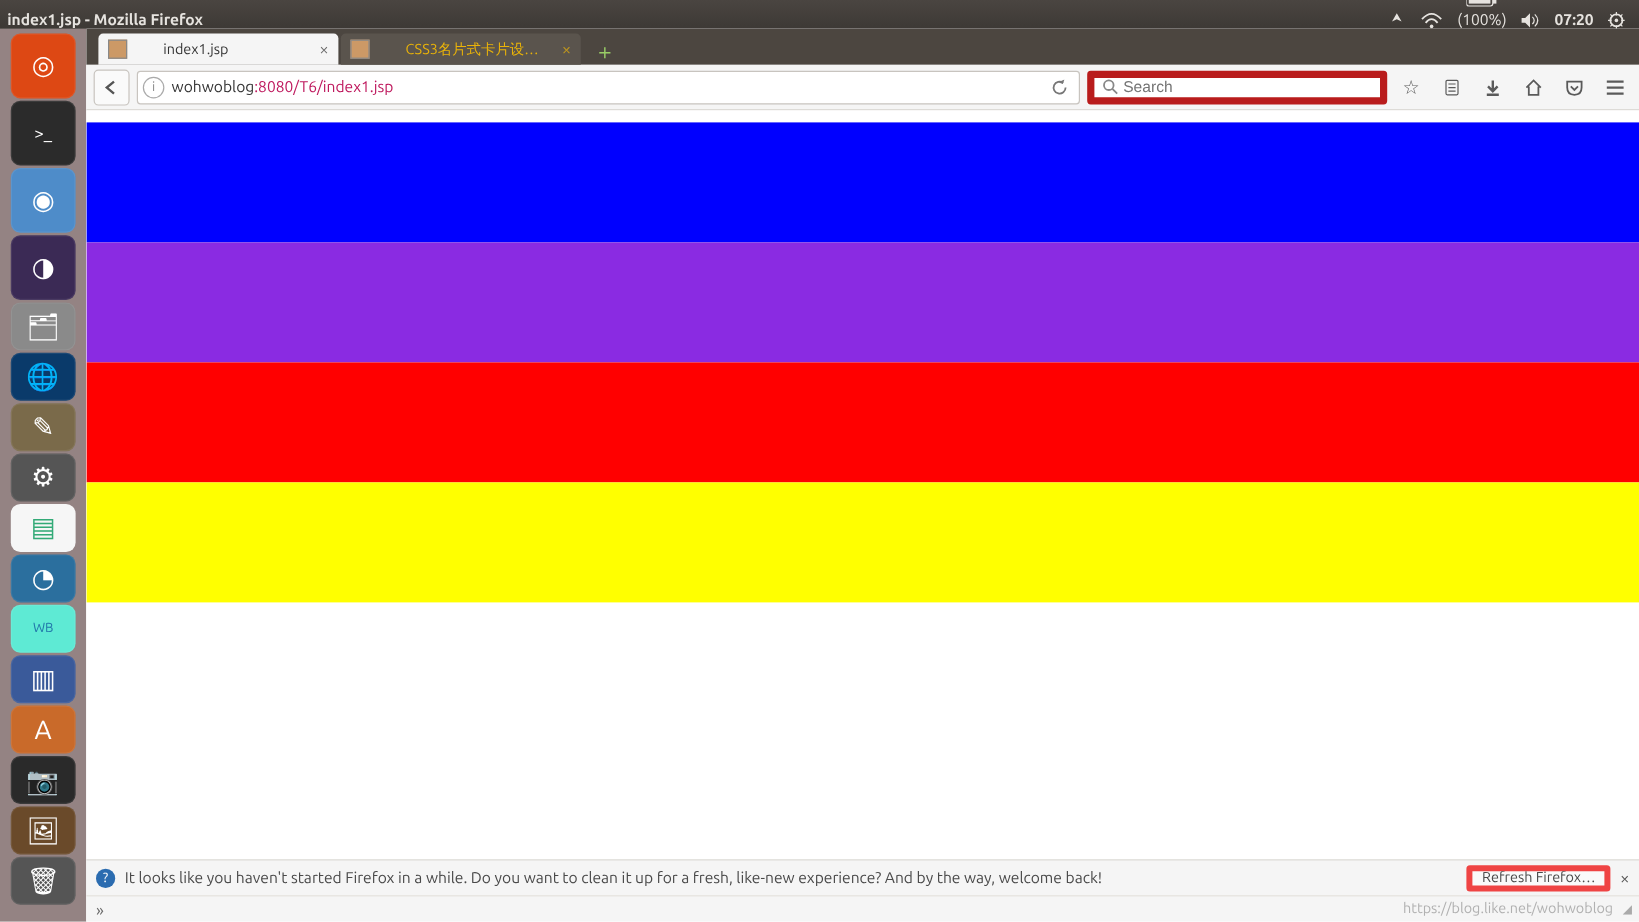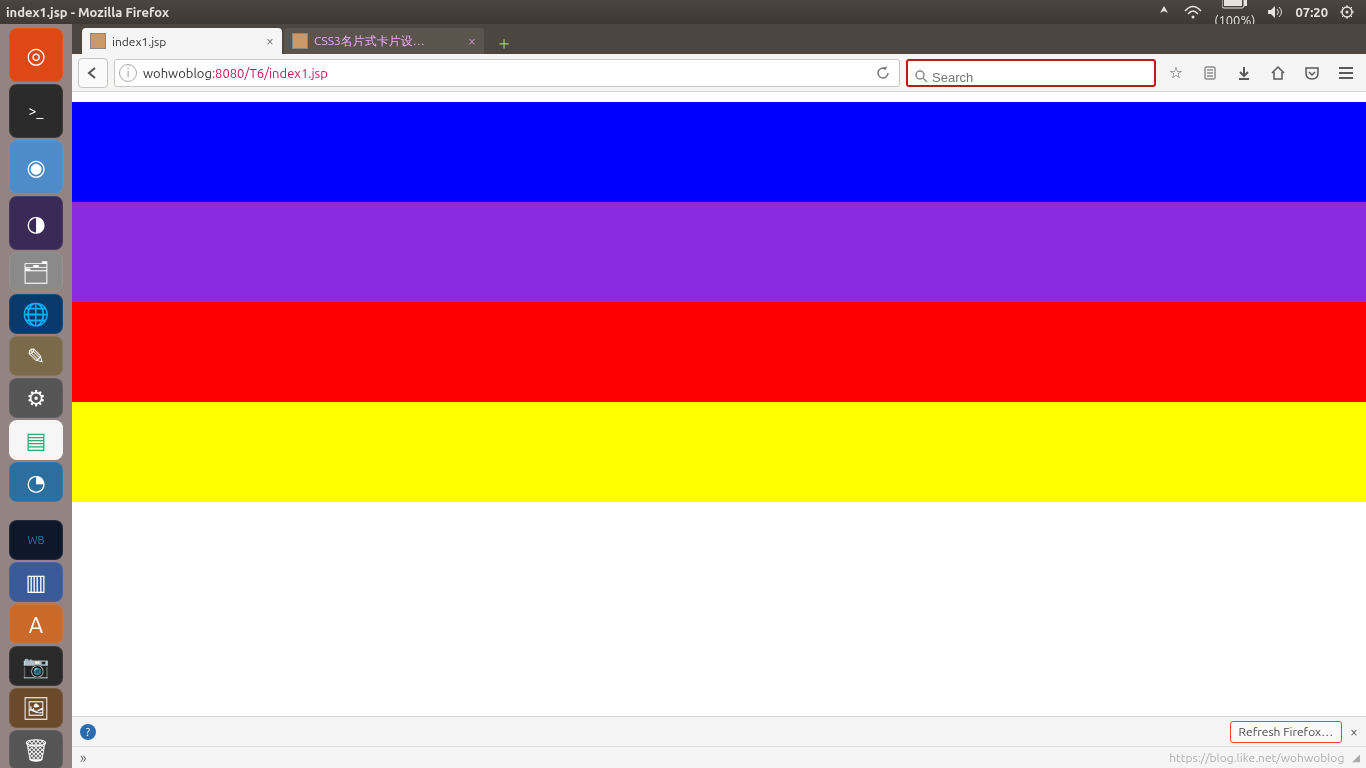--- a/index.html
+++ b/index.html
@@ -1,21 +1,21 @@
 <!DOCTYPE html>
 <html><head>
 <meta charset="utf-8">
 <style>
   * { box-sizing: border-box; margin: 0; padding: 0; }
   html, body { width: 1366px; height: 768px; font-family: "Ubuntu", "DejaVu Sans", sans-serif; overflow: hidden; background:#fff;}
   
   .menubar {
     height: 24px; width: 100%;
     background: linear-gradient(#4a4541,#3d3935);
-    color:#e6e3df; display:flex; align-items:center; font-size:13px;
+    color:#e6e3df; display:flex; align-items:flex-end; font-size:13px;
     padding:0 6px;
   }
   .menubar .title { font-weight:bold; }
   .menubar .spacer { flex:1; }
   .menubar .ind { margin:0 6px; display:flex; align-items:center; gap:4px; font-size:13px;flex-direction:column;}
 
   
   .launcher {
     position:absolute; left:0; top:24px; bottom:0; width:72px;
     background: rgba(60,30,30,0.55);
@@ -32,46 +32,46 @@
   .tile.ubuntu { background:#dd4814; }
   .tile.terminal { background:#2b2b2b; }
   .tile.chrome { background:#4e8cc9; }
   .tile.eclipse { background:#3b2a55; }
   .tile.files { background:#8a8a8a; }
   .tile.ff { background:#0a3a6a; }
   .tile.text { background:#7a6a4a; }
   .tile.settings { background:#555; }
   .tile.lo { background:#f6f6f6; }
   .tile.anal { background:#2b6f9e; }
-  .tile.wb { background:#0f172a;margin-top:16px; }
+  .tile.wb { background:#5eead4; }
   .tile.todo { background:#3a5a9a; }
   .tile.sw { background:#c96a2a; }
   .tile.cam { background:#2a2a2a; }
   .tile.sh { background:#6a4a2a; }
   .tile.trash { background:#555; }
   .tile .glyph { font-size:22px; color:#fff; }
 
   
   .firefox {
     position:absolute; left:72px; right:0; top:24px; bottom:0;
     background:#fff; display:flex; flex-direction:column;
   }
   .tabstrip {
     height:30px; background:#4c4640; display:flex; align-items:flex-end;
     padding-left:10px; gap:0;
   }
   .tab {
     height:26px; min-width:200px; max-width:210px;
     border-radius:4px 4px 0 0; display:flex; align-items:center;
-    padding:0 8px; font-size:12px; color:#f0abfc; background:#5a544d;
+    padding:0 8px; font-size:12px; color:#eab308; background:#5a544d;
     margin-right:2px; position:relative;
   }
   .tab.active { background:#f5f5f5; color:#333; }
   .tab .favicon { width:16px;height:16px; margin-right:6px; background:#c96; border:1px solid #888; flex-shrink:0;}
-  .tab .label { flex:1; white-space:nowrap; overflow:hidden; text-overflow:ellipsis;}
+  .tab .label { flex:1; white-space:nowrap; overflow:hidden; text-overflow:ellipsis;margin-left:24px;}
   .tab .close { font-size:14px; color:inherit; opacity:.7; margin-left:6px; cursor:pointer;}
   .newtab { width:28px;height:22px; display:flex;align-items:center;justify-content:center; color:#9c6; font-size:18px; margin-left:4px; cursor:pointer;}
   
   .navrow {
     height:38px; background:#f5f5f5; border-bottom:1px solid #d8d5d0;
     display:flex; align-items:center; padding:0 6px; gap:6px;
   }
   .navbtn {
     width:30px;height:30px; border:1px solid #c8c4bf; border-radius:4px;
     background:#fafafa; display:flex;align-items:center;justify-content:center;
@@ -79,42 +79,42 @@
   }
   .urlbar {
     flex:1; height:28px; border:1px solid #c8c4bf; border-radius:3px;
     background:#fff; display:flex; align-items:center; padding:0 4px; font-size:13px;
   }
   .urlbar .infoico { width:18px;height:18px;border:1px solid #aaa;border-radius:50%;display:flex;align-items:center;justify-content:center;font-size:11px;color:#888;margin-right:6px;}
   .urlbar .host { color:#333; }
   .urlbar .path { color:#be185d; }
   .urlbar .reload { margin-left:auto; width:24px;height:24px; display:flex;align-items:center;justify-content:center;color:#777;cursor:pointer;}
   .searchbar {
-    width:250px; height:28px; border:2px solid #b91c1c; border-radius:3px;
-    background:#fff; display:flex; align-items:flex-end; padding:0 6px; font-size:13px; color:#888;
+    width:250px; height:28px; border:6px solid #b91c1c; border-radius:3px;
+    background:#fff; display:flex; align-items:flex-start; padding:0 6px; font-size:13px; color:#888;
   }
   .searchbar .mag { margin-right:4px; color:#888;}
   .toolbtn { width:28px;height:28px; display:flex;align-items:center;justify-content:center; color:#5a5a5a; cursor:pointer; font-size:16px;}
   
   .content {
     flex:1; background:#fff; overflow:hidden; position:relative; padding:10px 0 0 0;
   }
   .stripe { height:100px; width:100%; }
   
   .notifbar {
     height:30px; background:#f5f5f5; border-top:1px solid #d8d5d0;
     display:flex; align-items:center; padding:0 8px; font-size:13px; color:#4a4a4a;
   }
   .notifbar .nicon {
     width:16px;height:16px;border-radius:50%;background:#2b6cb0;color:#fff;
     display:flex;align-items:center;justify-content:center;font-size:11px;margin-right:8px;
   }
   .notifbar .nspacer{flex:1;}
   .notifbar .refreshbtn {
-    border:1px solid #ef4444; background:#fafafa; height:22px; padding:0 8px;
+    border:5px solid #ef4444; background:#fafafa; height:22px; padding:0 8px;
     border-radius:3px; font-size:12px; display:flex;align-items:center; cursor:pointer;
     max-width:120px; overflow:hidden; white-space:nowrap;
   }
   .notifbar .closenotif { margin-left:8px; font-size:14px; color:#555; cursor:pointer;}
   
   .statusbar {
     height:22px; background:#f5f5f5; border-top:1px solid #e4e1dc;
     display:flex; align-items:center; padding:0 8px; color:#6a6a6a; font-size:13px;
   }
   .statusbar .chev { font-size:14px; }
@@ -299,20 +299,21 @@
     <div id="stripes">
         <div class="stripe" style="background: rgb(0, 0, 255);"></div>
         <div class="stripe" style="background: rgb(138, 43, 226);"></div>
         <div class="stripe" style="background: rgb(255, 0, 0);"></div>
         <div class="stripe" style="background: rgb(255, 255, 0);"></div>
       </div>
   </div>
 
   <div class="notifbar">
     <span class="nicon">?</span>
+    <span>It looks like you haven't started Firefox in a while. Do you want to clean it up for a fresh, like-new experience? And by the way, welcome back!</span>
     <span class="nspacer"></span>
     <span class="refreshbtn">Refresh Firefox…</span>
     <span class="closenotif">×</span>
   </div>
 
   <div class="statusbar">
     <span class="chev">»</span>
     <span class="sspacer"></span>
     <span class="watermark">https://blog.like.net/wohwoblog</span>
     <span class="resize">◢</span>

